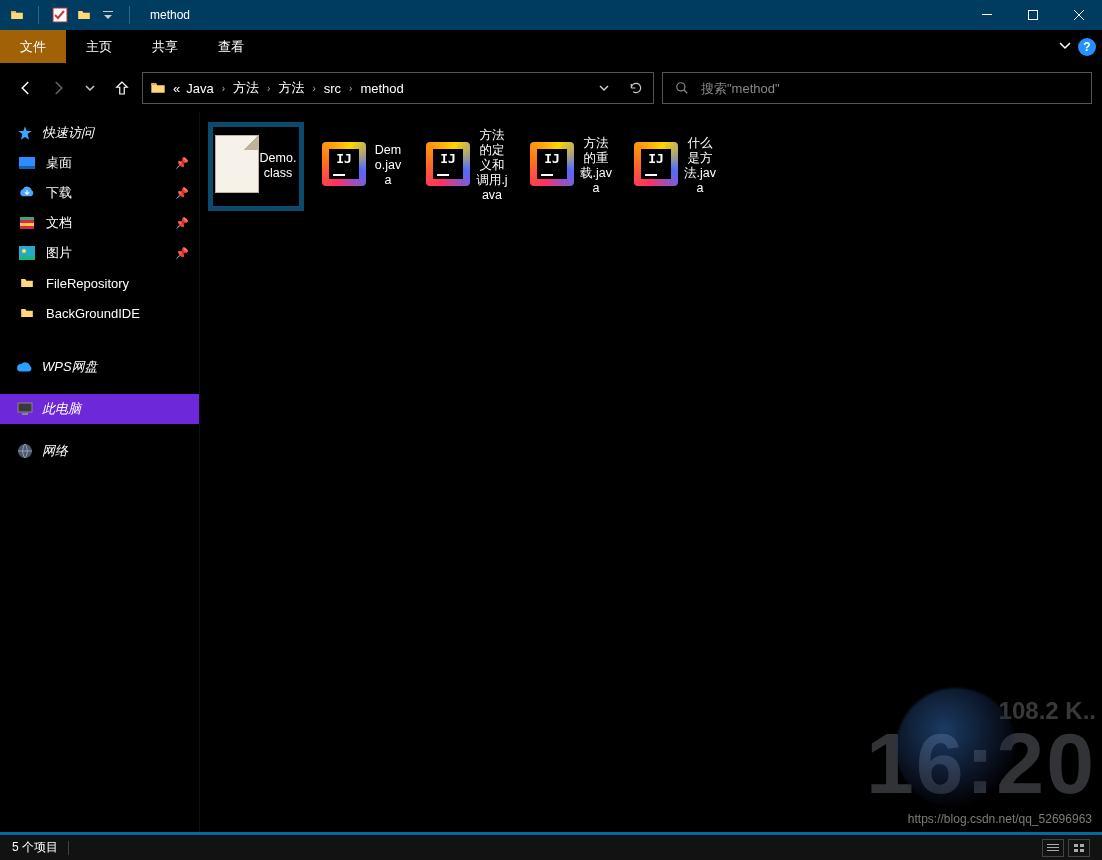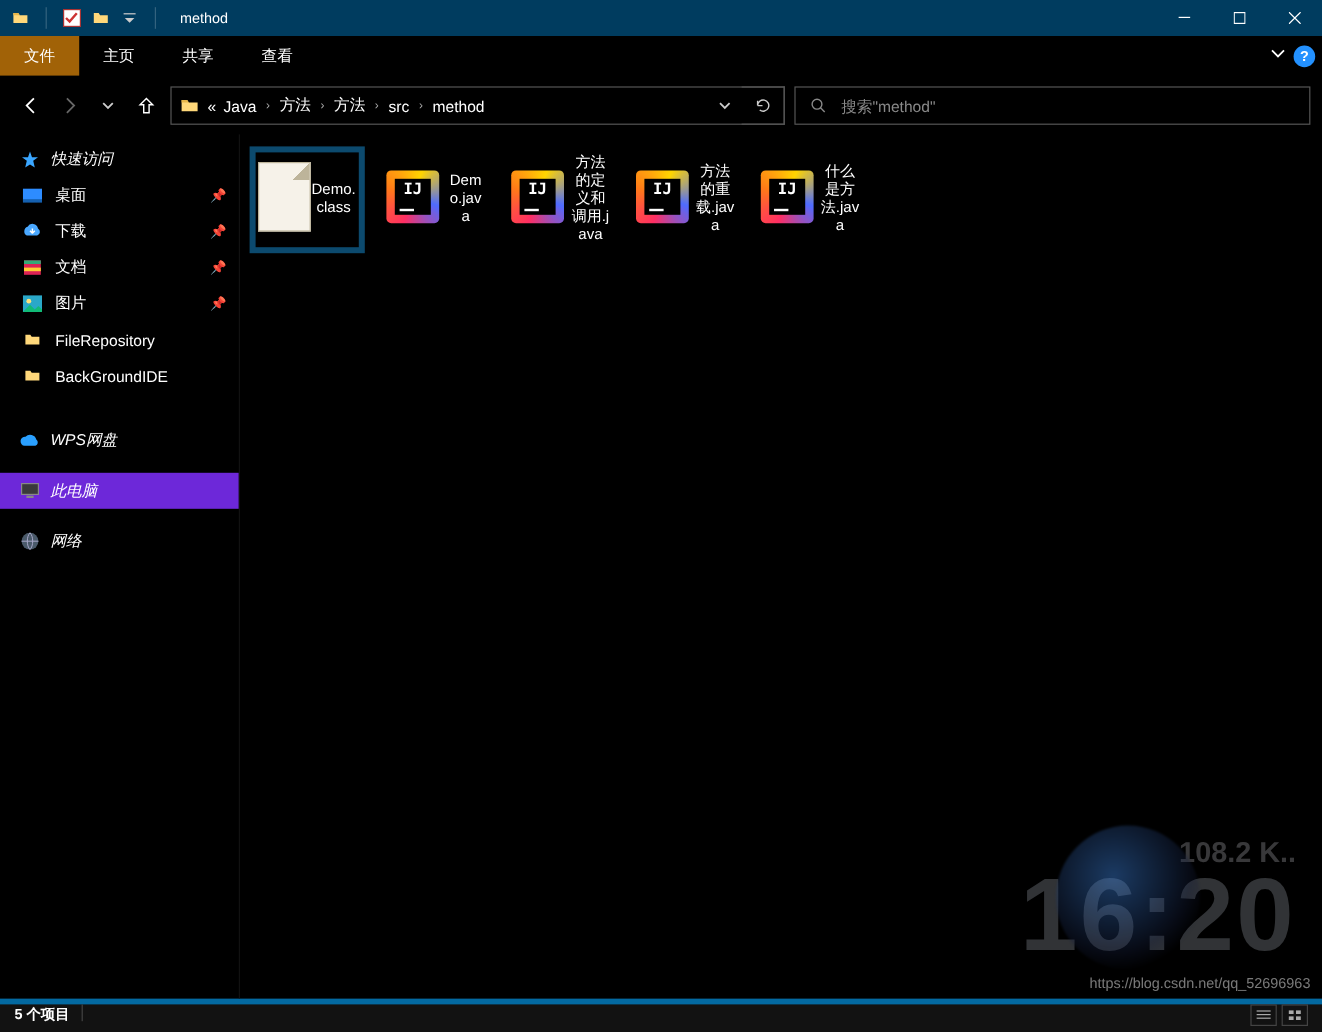--- a/index.html
+++ b/index.html
@@ -55,27 +55,27 @@
   .class-icon { width:44px; height:58px; background:#f6f2e9; border:1px solid #bdb49a; position:relative; }
   .class-icon::before { content:""; position:absolute; top:0; right:0; width:14px; height:14px; background:linear-gradient(135deg, transparent 49%, #bdb49a 50%); }
 
   .ij-icon { width:56px; height:56px; position:relative; display:flex; align-items:center; justify-content:center; }
   .ij-bg { position:absolute; inset:6px; background: conic-gradient(from 200deg, #ff2e63, #ff7a18, #ffd500, #4e6bff, #ff2e63); border-radius:4px; filter: blur(0.3px); }
   .ij-inner { position:relative; width:30px; height:30px; background:#000; display:flex; align-items:flex-start; justify-content:center; padding-top:2px; }
   .ij-text { font-family: monospace; font-weight:bold; font-size:13px; color:#fff; letter-spacing:0px; }
   .ij-bar { position:absolute; left:4px; bottom:3px; width:12px; height:2px; background:#fff; }
 
   
-  .status { height:28px; background:#121212; display:flex; align-items:flex-start; padding:0 12px; font-size:12px; border-top:5px solid #0369a1;font-weight:bold; }
+  .status { height:28px; background:#121212; display:flex; align-items:center; padding:0 12px; font-size:12px; border-top:3px solid #0369a1; }
   .status .stat-sep { width:1px; height:14px; background:#444; margin:0 10px; }
   .status .stat-right { margin-left:auto; display:flex; gap:4px; }
   .status .view-btn { width:22px; height:18px; border:1px solid #444; display:flex; align-items:center; justify-content:center; }
 
   
-  .overlay { position:absolute; right:22px; bottom:30px; text-align:right; pointer-events:none; color:rgba(200,200,210,0.28); }
+  .overlay { position:absolute; right:6px; bottom:30px; text-align:right; pointer-events:none; color:rgba(200,200,210,0.28); }
   .overlay .ov-speed { font-size:24px; font-weight:600; }
   .overlay .ov-time { font-size:86px; font-weight:800; letter-spacing:2px; line-height:0.9; color:rgba(140,145,155,0.35); }
   .overlay .ov-fig { position:absolute; right:80px; bottom:-6px; width:120px; height:120px; border-radius:50%; background: radial-gradient(circle at 40% 35%, rgba(60,130,220,0.45), rgba(20,30,60,0.35) 60%, transparent 75%); filter: blur(1px); }
 
   .watermark { position:absolute; right:10px; bottom:34px; font-size:12px; color:rgba(220,220,220,0.55); font-family: sans-serif; }
 </style>
 </head>
 <body>
 
 <div class="title-bar">

